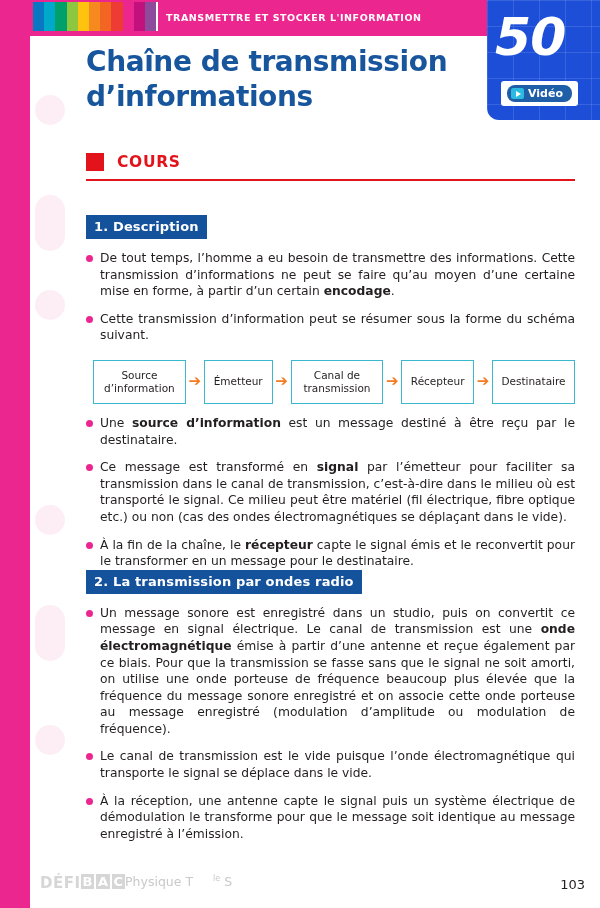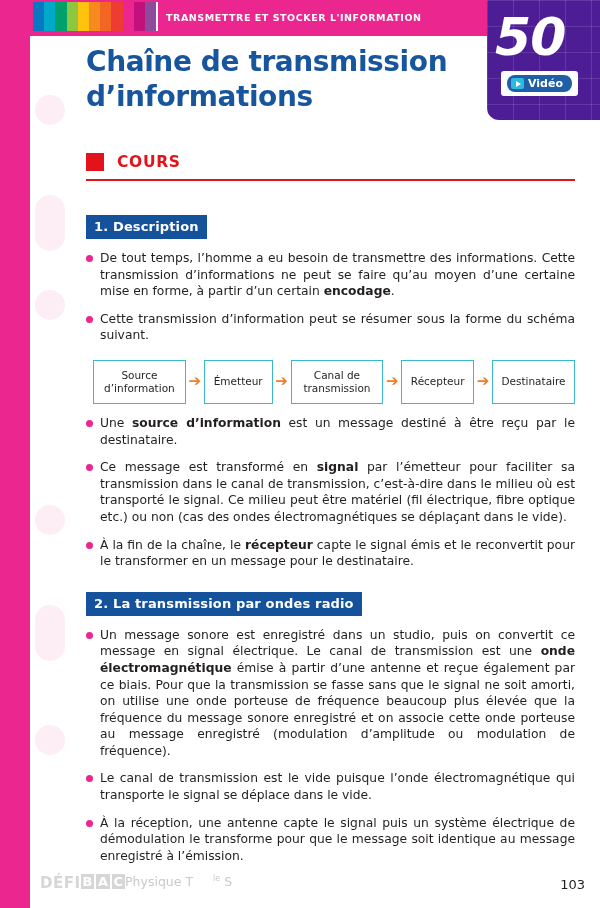--- a/index.html
+++ b/index.html
@@ -92,21 +92,21 @@
     letter-spacing: -0.4px;
     font-family: "DejaVu Sans", "Liberation Sans", sans-serif;
     white-space: nowrap;
   }
 
   
   .chapter-badge {
     position: absolute;
     right: 0; top: 0;
     width: 113px; height: 120px;
-    background: #4c1d95;
+    background: #1d4ed8;
     border-bottom-left-radius: 12px;
     overflow: hidden;
   }
   .chapter-badge .grid {
     position: absolute; inset: 0;
     background-image:
       linear-gradient(to right, rgba(255,255,255,0.12) 1px, transparent 1px),
       linear-gradient(to bottom, rgba(255,255,255,0.12) 1px, transparent 1px);
     background-size: 26px 26px;
   }
@@ -117,21 +117,21 @@
     color: #ffffff;
     font-size: 52px;
     font-weight: bold;
     font-style: italic;
     line-height: 58px;
     letter-spacing: -1px;
     font-family: "DejaVu Sans", "Liberation Sans", sans-serif;
   }
   .video-chip-wrap {
     position: absolute;
-    left: 14px; bottom: 24px;
+    left: 14px; bottom: 14px;
     background: #ffffff;
     padding: 4px 6px;
     border-radius: 3px;
   }
   .video-chip {
     display: flex;
     align-items: center;
     gap: 4px;
     background: #1f5fa8;
     border-radius: 8px;
@@ -197,21 +197,21 @@
     background: #14529c;
     color: #ffffff;
     font-size: 13px;
     font-weight: bold;
     letter-spacing: 0.15px;
     padding: 3px 7px 4px 7px;
     font-family: "DejaVu Sans", "Liberation Sans", sans-serif;
     border: 1px solid #14529c;
   }
   .sec1-wrap { margin-top: 34px; }
-  .sec2-wrap { margin-top: 22px; }
+  .sec2-wrap { }
 
   
   .para {
     position: relative;
     margin-top: 11px;
     padding-left: 14px;
     color: #231f20;
     font-size: 12.3px;
     line-height: 16.6px;
     text-align: justify;

